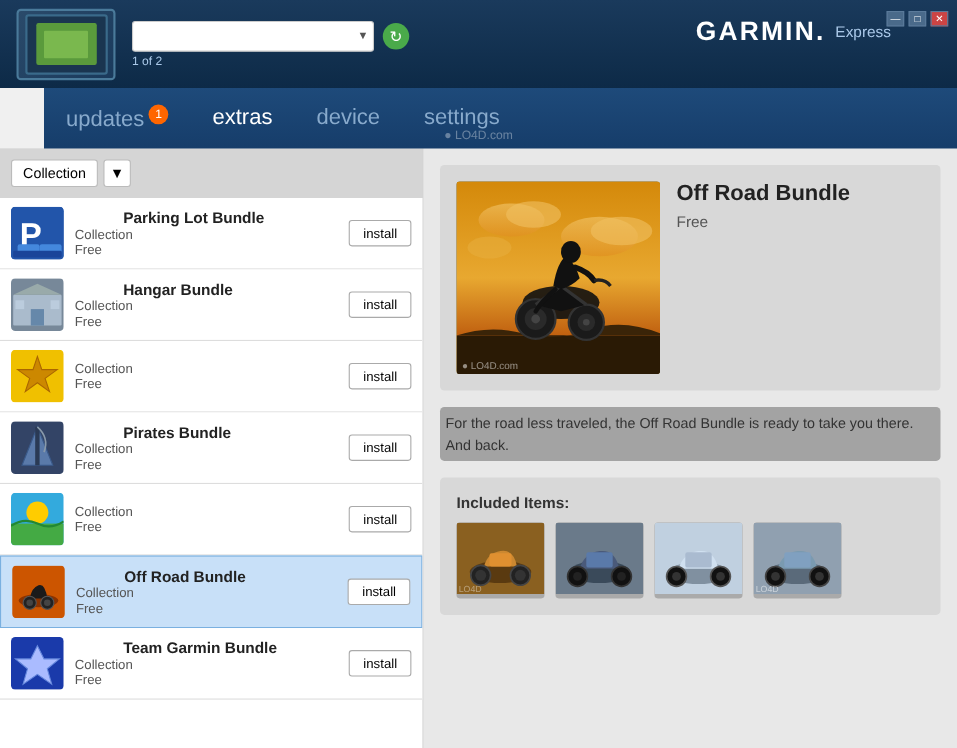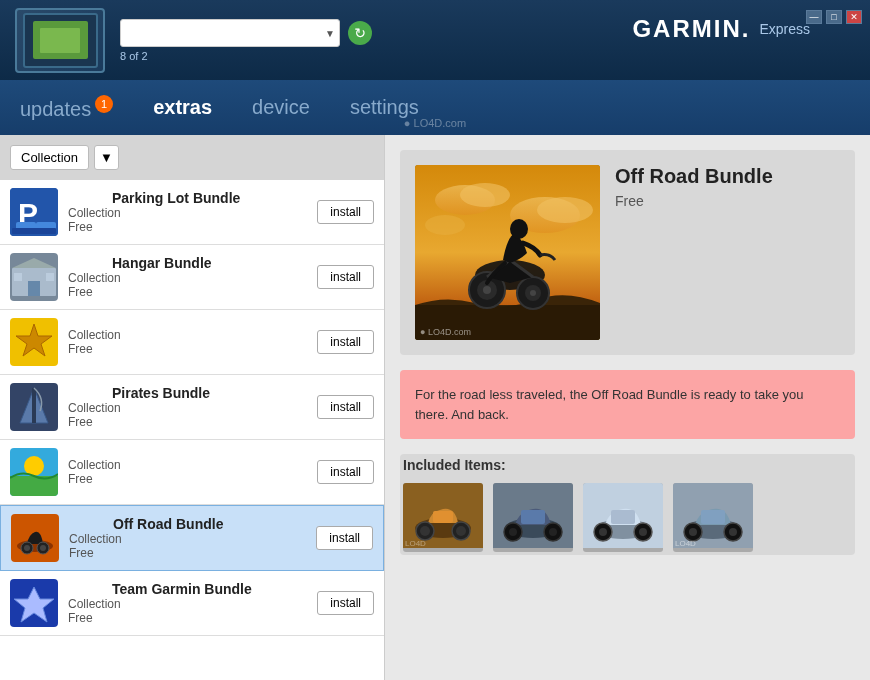--- a/index.html
+++ b/index.html
@@ -109,33 +109,34 @@
     .win-btn.close { background: #cc4444; }
 
     
     .nav-bar {
       background: linear-gradient(to bottom, #1e4a7a, #163d6a);
       height: 55px;
       display: flex;
       align-items: center;
       padding: 0 20px;
       gap: 40px;
+      margin-left: 40px;
     }
     .nav-item {
       color: #88aacc;
       font-size: 20px;
       font-weight: 300;
       cursor: pointer;
       padding: 5px 0;
       text-decoration: none;
       position: relative;
     }
     .nav-item.active {
       color: white;
-      font-weight: 700;
+      font-weight: 400;
     }
     .nav-item .badge {
       background: #ff6600;
       color: white;
       border-radius: 50%;
       width: 18px;
       height: 18px;
       font-size: 11px;
       display: inline-flex;
       align-items: center;
@@ -274,32 +275,32 @@
     .detail-info h2 {
       font-size: 20px;
       color: #222;
       margin-bottom: 5px;
     }
     .detail-info .price {
       font-size: 14px;
       color: #555;
     }
     .description-card {
-      background: #fca5a5;
+      background: #a3a3a3;
       border-radius: 4px;
-      padding: 15px;
+      padding: 5px;
       margin-bottom: 15px;
       font-size: 13px;
       color: #333;
       line-height: 1.5;
     }
     .included-card {
       background: #d8d8d8;
       border-radius: 4px;
-      padding: 3px;
+      padding: 15px;
     }
     .included-title {
       font-size: 14px;
       font-weight: bold;
       color: #333;
       margin-bottom: 10px;
     }
     .included-items {
       display: flex;
       gap: 10px;
@@ -331,21 +332,21 @@
       </div>
     </div>
   </div>
   <div class="device-selector-area">
     <div class="device-dropdown-row">
       <div class="device-select-wrapper">
         <input type="text" class="device-select" readonly="" style="cursor: default;">
       </div>
       <div class="refresh-icon">↻</div>
     </div>
-    <div class="device-count">8 of 2</div>
+    <div class="device-count">1 of 2</div>
   </div>
 
   <div class="garmin-logo">
     <span style="color:white;font-size:24px;font-weight:bold;letter-spacing:2px;">GARMIN.</span>
     <span style="color:#aac8e8;font-size:14px;margin-left:4px;">Express</span>
   </div>
   <div class="window-controls">
     <div class="win-btn">—</div>
     <div class="win-btn">□</div>
     <div class="win-btn close">✕</div>

